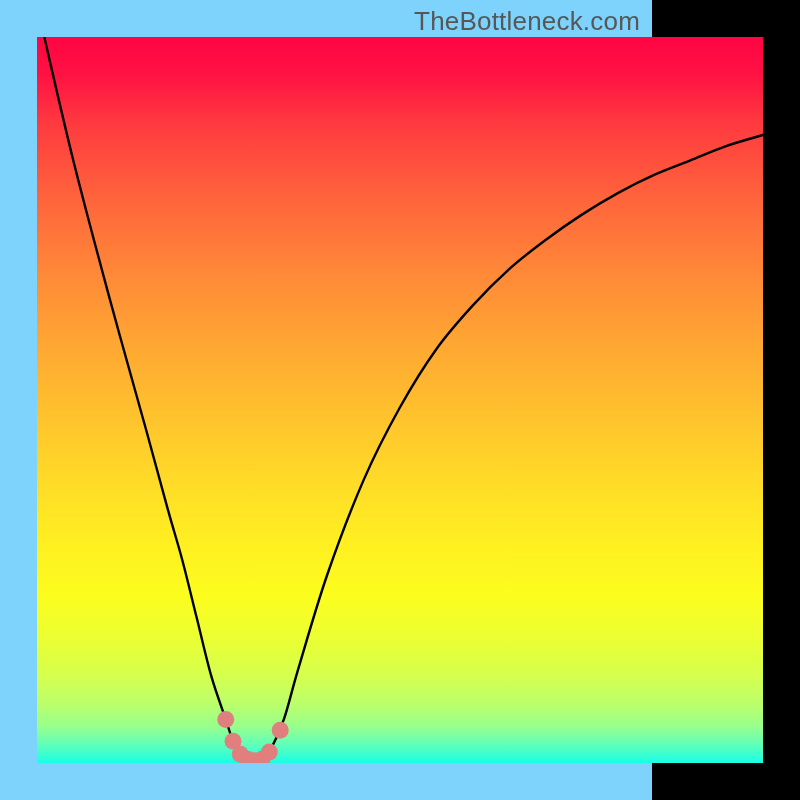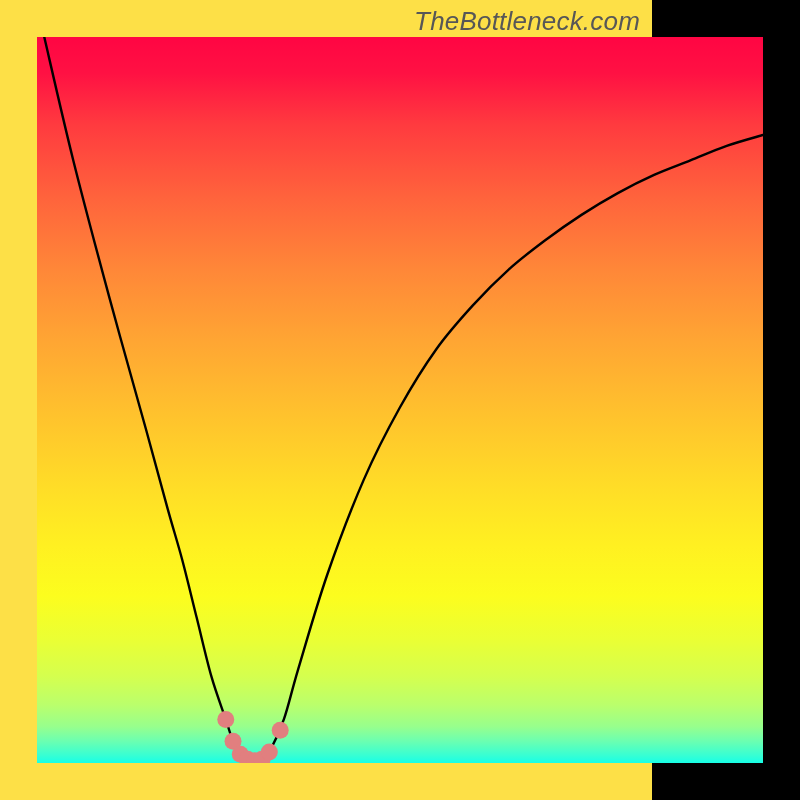--- a/index.html
+++ b/index.html
@@ -10,22 +10,21 @@
     background: #000;
     overflow: hidden;
     font-family: Arial, Helvetica, sans-serif;
   }
   .frame {
     position: absolute;
     left: 0;
     top: 0;
     width: 652px;
     height: 800px;
-    background: #fde047;
-    font-style: italic;
+    background: #7dd3fc;
   }
   .plot-area {
     position: absolute;
     left: 37px;
     top: 37px;
     width: 726px;
     height: 726px;
     overflow: hidden;
   }
   .gradient {

